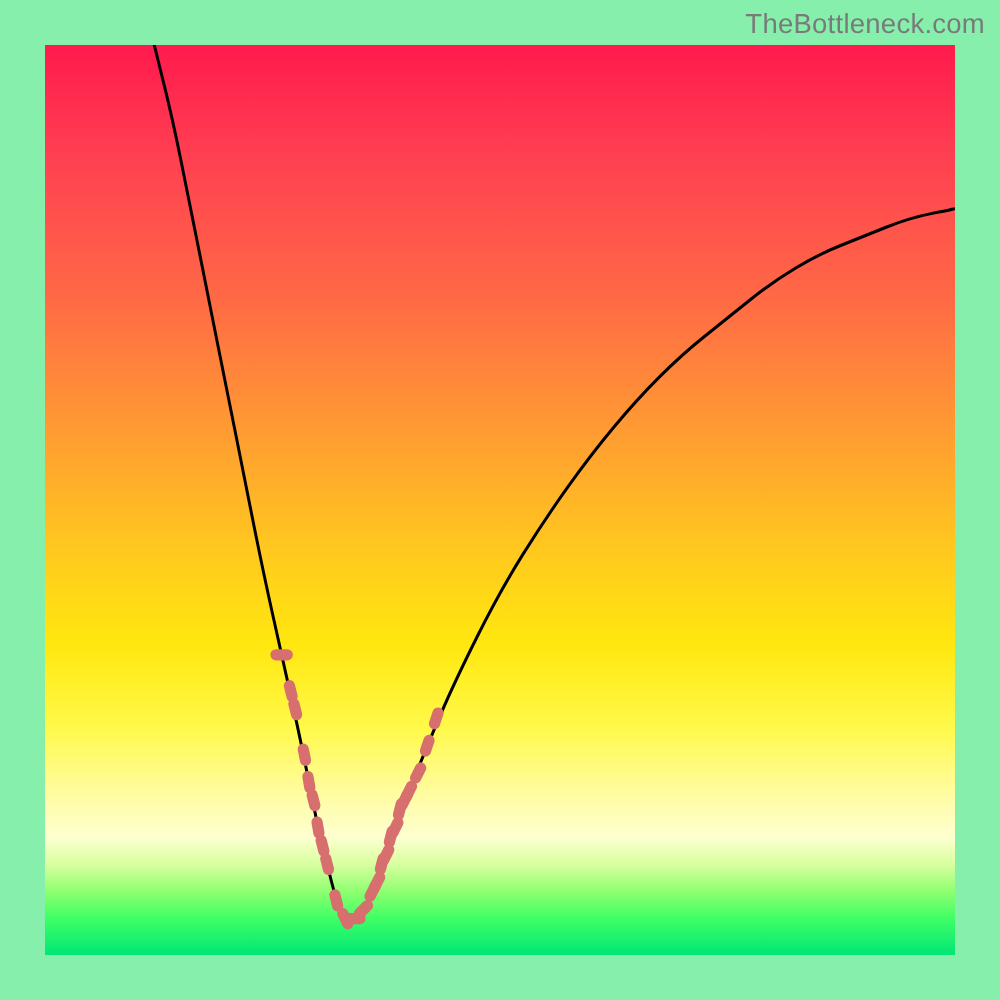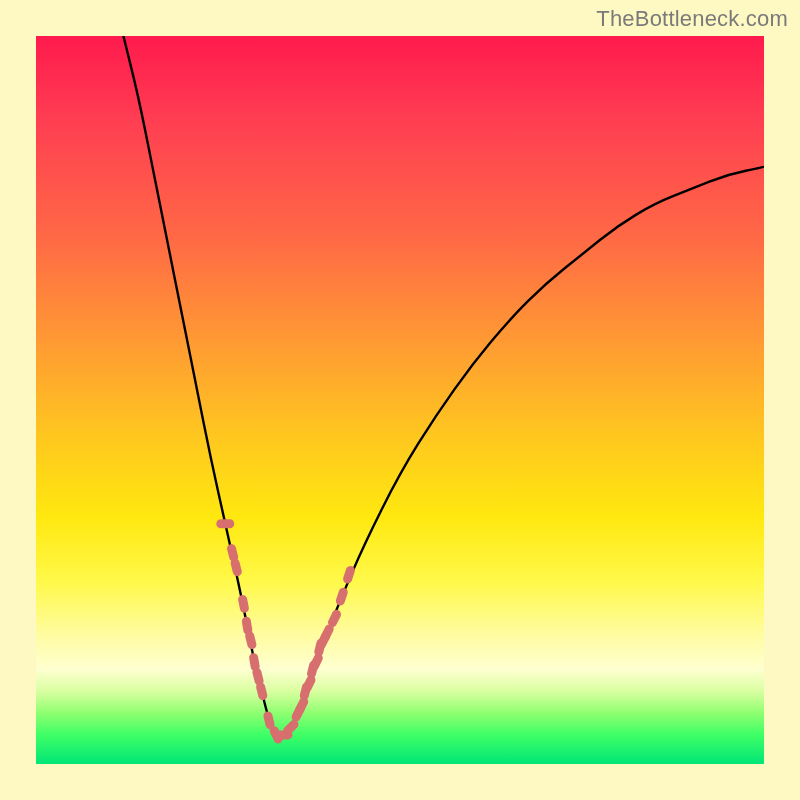--- a/index.html
+++ b/index.html
@@ -10,21 +10,21 @@
     overflow: hidden;
     background: #000;
     font-family: Arial, Helvetica, sans-serif;
   }
   .frame {
     position: absolute;
     left: 0;
     top: 0;
     width: 800px;
     height: 800px;
-    background: #fef9c3;
+    background: #86efac;
   }
   .plot {
     position: absolute;
     left: 36px;
     top: 36px;
     width: 728px;
     height: 728px;
     
     background: linear-gradient(
       to bottom,

